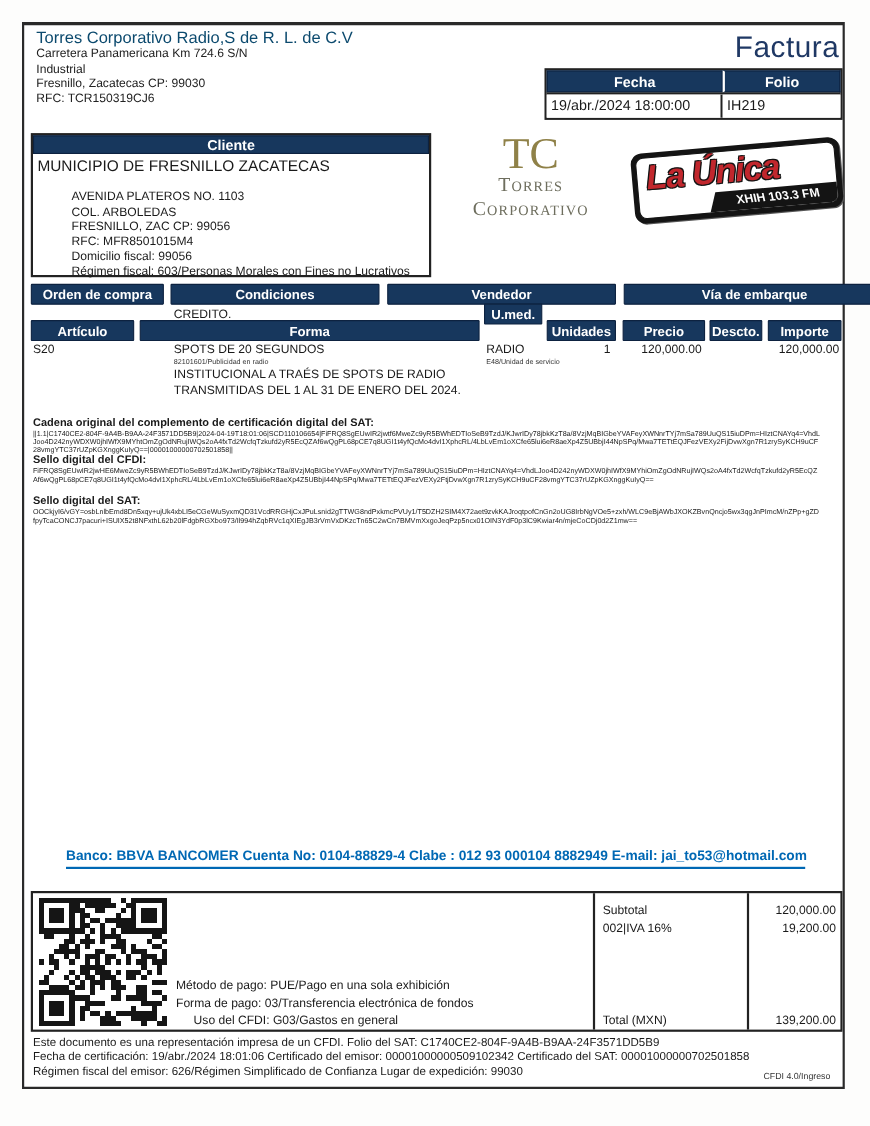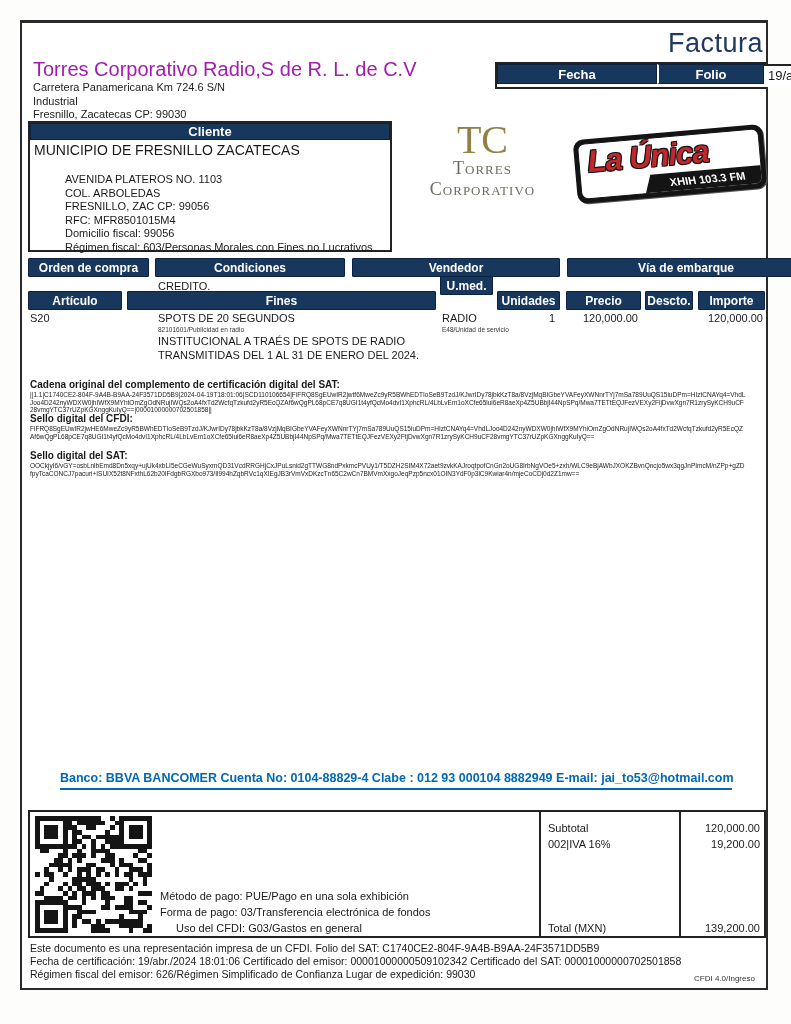--- a/index.html
+++ b/index.html
@@ -3,24 +3,24 @@
 <meta charset="utf-8">
 <style>
   * { margin:0; padding:0; box-sizing:border-box; }
   body { background:#fff; font-family:"Liberation Sans", sans-serif; color:#1a1a1a; }
   .page { position:relative; width:791px; height:1024px; background:#fdfdfc; overflow:hidden; }
   .frame { position:absolute; left:20px; top:20px; width:748px; height:970px;
            border:2px solid #2a2a2a; border-top-width:3px; background:#fff; }
   .abs { position:absolute; }
   .navy-bar { background:#17375d; color:#fff; font-weight:bold; text-align:center;
               border:1px solid #0d2240; }
-  .company-name { font-size:20px; color:#a21caf;margin-top:32px; }
+  .company-name { font-size:15px; color:#0c4a6e; }
   .small-line { font-size:11px; line-height:13.5px; color:#222; }
   .factura-title { font-size:27px; font-weight:normal; color:#1f3864; letter-spacing:0.5px; }
-  .ff-table { border:2px solid #222; display:flex; flex-direction:row; }
+  .ff-table { border:2px solid #222; display:flex; flex-direction:column; }
   .ff-row { display:flex; }
   .ff-h { height:20px; font-size:13px; line-height:19px; }
   .ff-v { height:21px; font-size:13px; line-height:20px; padding-left:4px; background:#fff; }
   .cliente-box { border:2px solid #222; background:#fff; }
   .cliente-bar { height:17px; font-size:13px; line-height:16px; }
   .cliente-name { font-size:14px; padding:2px 4px 0 4px; }
   .cliente-lines { font-size:11px; line-height:13.5px; padding:0 4px; }
   .bar-sm { height:19px; font-size:12px; line-height:18px; border-radius:1px; }
   .cell-txt { font-size:11px; }
   .sub-txt { font-size:6.5px; color:#333; }
@@ -103,21 +103,21 @@
     </div>
   </div>
 
   <div class="abs navy-bar bar-sm" style="left:28px; top:258px; width:121px;">Orden de compra</div>
   <div class="abs navy-bar bar-sm" style="left:155px; top:258px; width:190px;">Condiciones</div>
   <div class="abs navy-bar bar-sm" style="left:352px; top:258px; width:208px;">Vendedor</div>
   <div class="abs navy-bar bar-sm" style="left:567px; top:258px; width:238px;">Vía de embarque</div>
   <div class="abs cell-txt" style="left:158px; top:280px;">CREDITO.</div>
 
   <div class="abs navy-bar bar-sm" style="left:28px;  top:291px; width:94px;">Artículo</div>
-  <div class="abs navy-bar bar-sm" style="left:127px; top:291px; width:309px;">Fines</div>
+  <div class="abs navy-bar bar-sm" style="left:127px; top:291px; width:309px;">Forma</div>
   <div class="abs navy-bar bar-sm" style="left:440px; top:276px; width:53px;">U.med.</div>
   <div class="abs navy-bar bar-sm" style="left:497px; top:291px; width:63px;">Unidades</div>
   <div class="abs navy-bar bar-sm" style="left:566px; top:291px; width:75px;">Precio</div>
   <div class="abs navy-bar bar-sm" style="left:645px; top:291px; width:48px;">Descto.</div>
   <div class="abs navy-bar bar-sm" style="left:698px; top:291px; width:67px;">Importe</div>
 
   <div class="abs cell-txt" style="left:30px;  top:312px;">S20</div>
   <div class="abs cell-txt" style="left:158px; top:312px;">SPOTS DE 20 SEGUNDOS</div>
   <div class="abs sub-txt" style="left:158px; top:326px;">82101601/Publicidad en radio</div>
   <div class="abs cell-txt" style="left:442px; top:312px;">RADIO</div>

